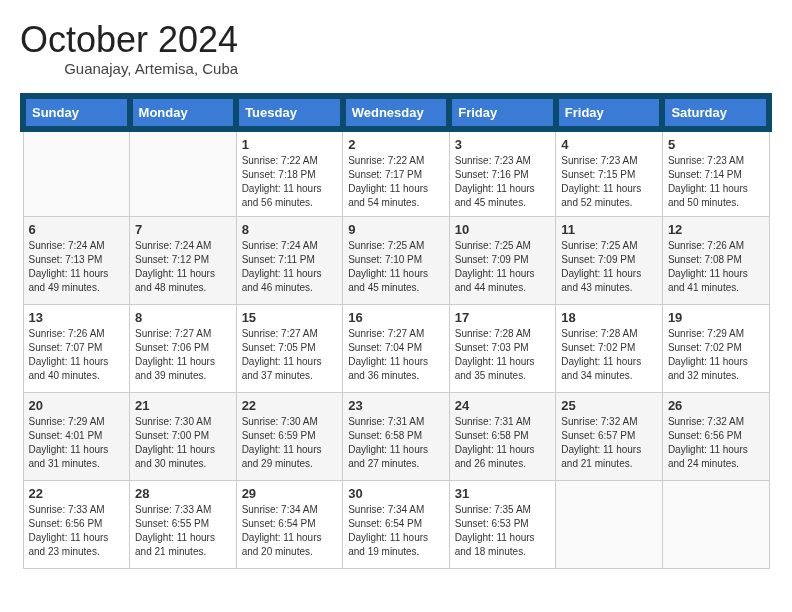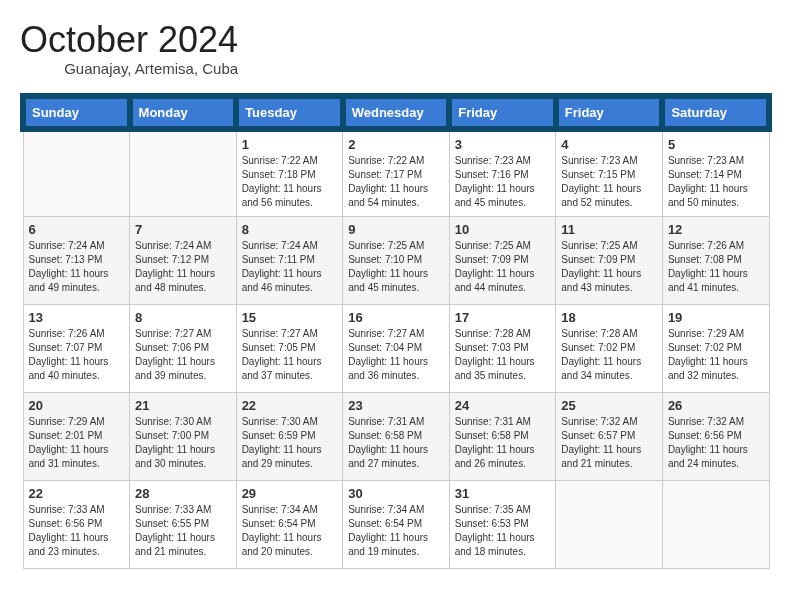--- a/index.html
+++ b/index.html
@@ -261,21 +261,21 @@
           <span>Sunset: 7:02 PM</span><br>
           <span>Daylight: 11 hours and 32 minutes.</span>
         </div>
       </td>
         </tr>
         <tr>
           <td>
         <span class="day-num">20</span>
         <div class="cell-content">
           <span>Sunrise: 7:29 AM</span><br>
-          <span>Sunset: 2:01 PM</span><br>
+          <span>Sunset: 4:01 PM</span><br>
           <span>Daylight: 11 hours and 31 minutes.</span>
         </div>
       </td>
           <td>
         <span class="day-num">21</span>
         <div class="cell-content">
           <span>Sunrise: 7:30 AM</span><br>
           <span>Sunset: 7:00 PM</span><br>
           <span>Daylight: 11 hours and 30 minutes.</span>
         </div>

